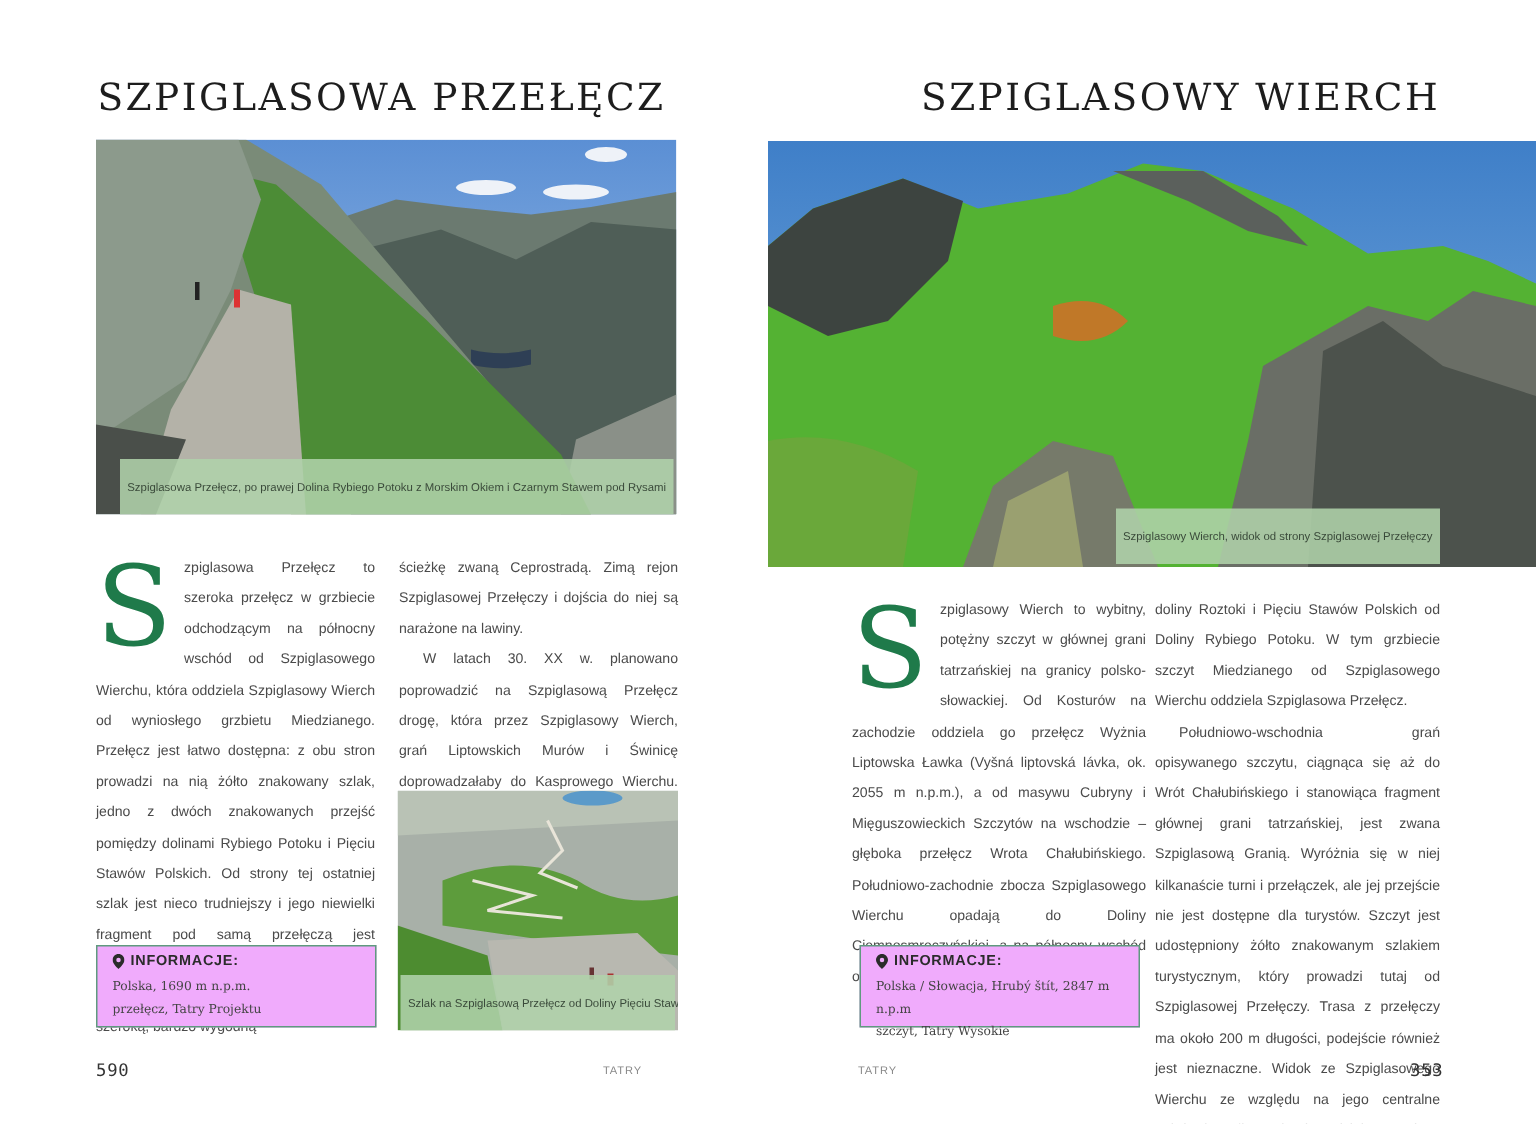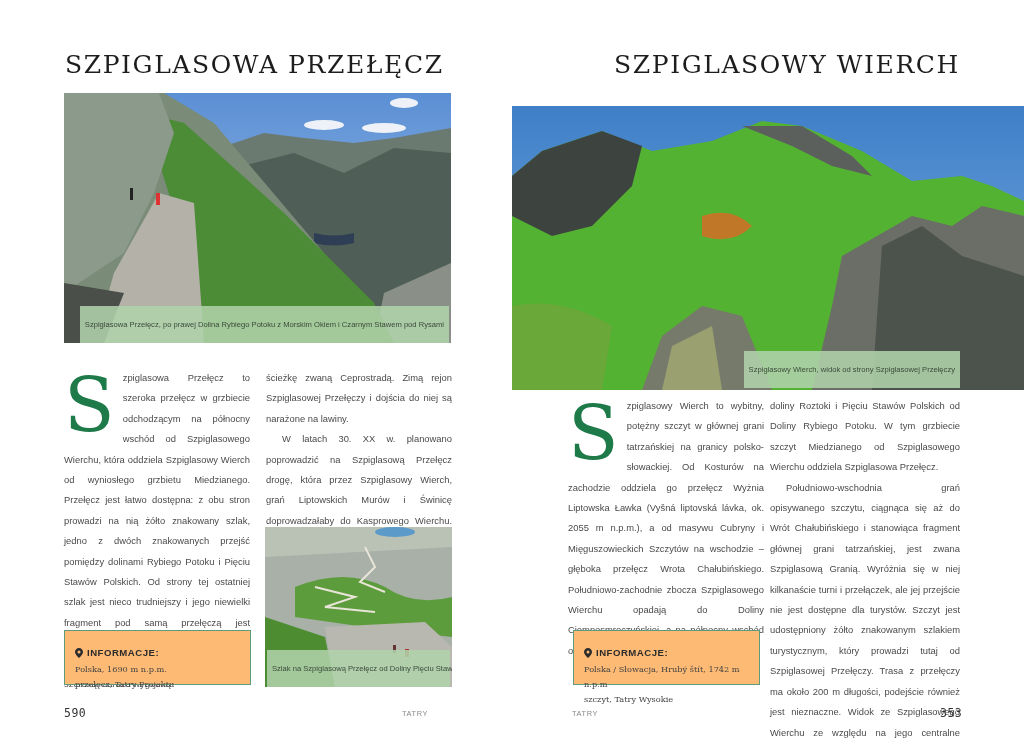--- a/index.html
+++ b/index.html
@@ -32,22 +32,22 @@
     .col p { margin: 0; }
     .col p.indent { text-indent: 16px; }
 
     .dropcap {
       float: left; font-family: "DejaVu Serif", serif;
       font-size: 74px; line-height: 62px; color: #1f7a4a;
       margin: 6px 8px 0 0; height: 74px;
     }
 
     .info {
-      position: absolute; border: 1.5px solid #5f9a7f; background: #fdba74;
-      padding: 16px 10px;
+      position: absolute; border: 1.5px solid #5f9a7f; background: #f0abfc;
+      padding: 4px 10px;
     }
     .info-head {
       font-size: 9.6px; font-weight: bold; color: #2b2b2b; letter-spacing: 0.5px;
       display: flex; align-items: center; gap: 4px; margin-bottom: 4px;
     }
     .info-line { font-family: "DejaVu Serif", serif; font-size: 8.2px; line-height: 15px; color: #444; }
 
     .footer-num {
       position: absolute; top: 706px; font-size: 11.5px; color: #333;
       font-family: "DejaVu Sans Mono", monospace; letter-spacing: 0.5px;
@@ -126,21 +126,21 @@
     <div class="info-line">przełęcz, Tatry Projektu</div>
   </div>
 
   <div class="footer-num" style="left:64px;">590</div>
   <div class="footer-run" style="left:402px;">TATRY</div>
 </div>
 
 <div class="page page-right">
   <h1 class="title" style="right:64px;">SZPIGLASOWY WIERCH</h1>
 
-  <div class="photo" style="left:0px; top:106px; width:512px; height:284px;">
+  <div class="photo" style="left:0px; top:94px; width:512px; height:284px;">
     <svg width="512" height="284" viewBox="0 0 512 284">
       <defs>
         <linearGradient id="skyR" x1="0" y1="0" x2="0" y2="1">
           <stop offset="0" stop-color="#3f7fc8"></stop>
             <stop offset="1" stop-color="#7fb0e0"></stop>
         </linearGradient>
       </defs>
       <rect width="512" height="284" fill="url(#skyR)"></rect>
       <path d="M0 70 L30 45 L90 25 L140 45 L200 35 L250 15 L290 20 L350 45 L400 75 L450 70 L480 80 L512 95 L512 284 L0 284Z" fill="#54b233"></path>
       <path d="M0 70 L30 45 L90 25 L130 40 L120 80 L80 120 L40 130 L0 110Z" fill="#3d4440"></path>
@@ -165,19 +165,19 @@
     <p class="indent">Południowo-wschodnia grań opisywanego szczytu, ciągnąca się aż do Wrót Chałubińskiego i stanowiąca fragment głównej grani tatrzańskiej, jest zwana Szpiglasową Granią. Wyróżnia się w niej kilkanaście turni i przełączek, ale jej przejście nie jest dostępne dla turystów. Szczyt jest udostępniony żółto znakowanym szlakiem turystycznym, który prowadzi tutaj od Szpiglasowej Przełęczy. Trasa z przełęczy ma około 200 m długości, podejście również jest nieznaczne. Widok ze Szpiglasowego Wierchu ze względu na jego centralne położenie zalicza się do najciekawszych w całych Tatrach.</p>
   </div>
 
   <div class="info" style="left:61px; top:630px; width:187px; height:55px;">
     <div class="info-head">
       <svg width="8" height="10" viewBox="0 0 8 10">
         <path d="M4 0 C1.8 0 0 1.8 0 4 C0 6.5 4 10 4 10 C4 10 8 6.5 8 4 C8 1.8 6.2 0 4 0Z M4 5.5 A1.5 1.5 0 1 1 4 2.5 A1.5 1.5 0 1 1 4 5.5Z" fill="#2b2b2b"></path>
       </svg>
       <span>INFORMACJE:</span>
     </div>
-    <div class="info-line">Polska / Słowacja, Hrubý štít, 1742 m n.p.m</div>
+    <div class="info-line">Polska / Słowacja, Hrubý štít, 2847 m n.p.m</div>
     <div class="info-line">szczyt, Tatry Wysokie</div>
   </div>
 
   <div class="footer-run" style="left:60px;">TATRY</div>
   <div class="footer-num" style="left:428px;">353</div>
 </div>
 
 </body></html>

